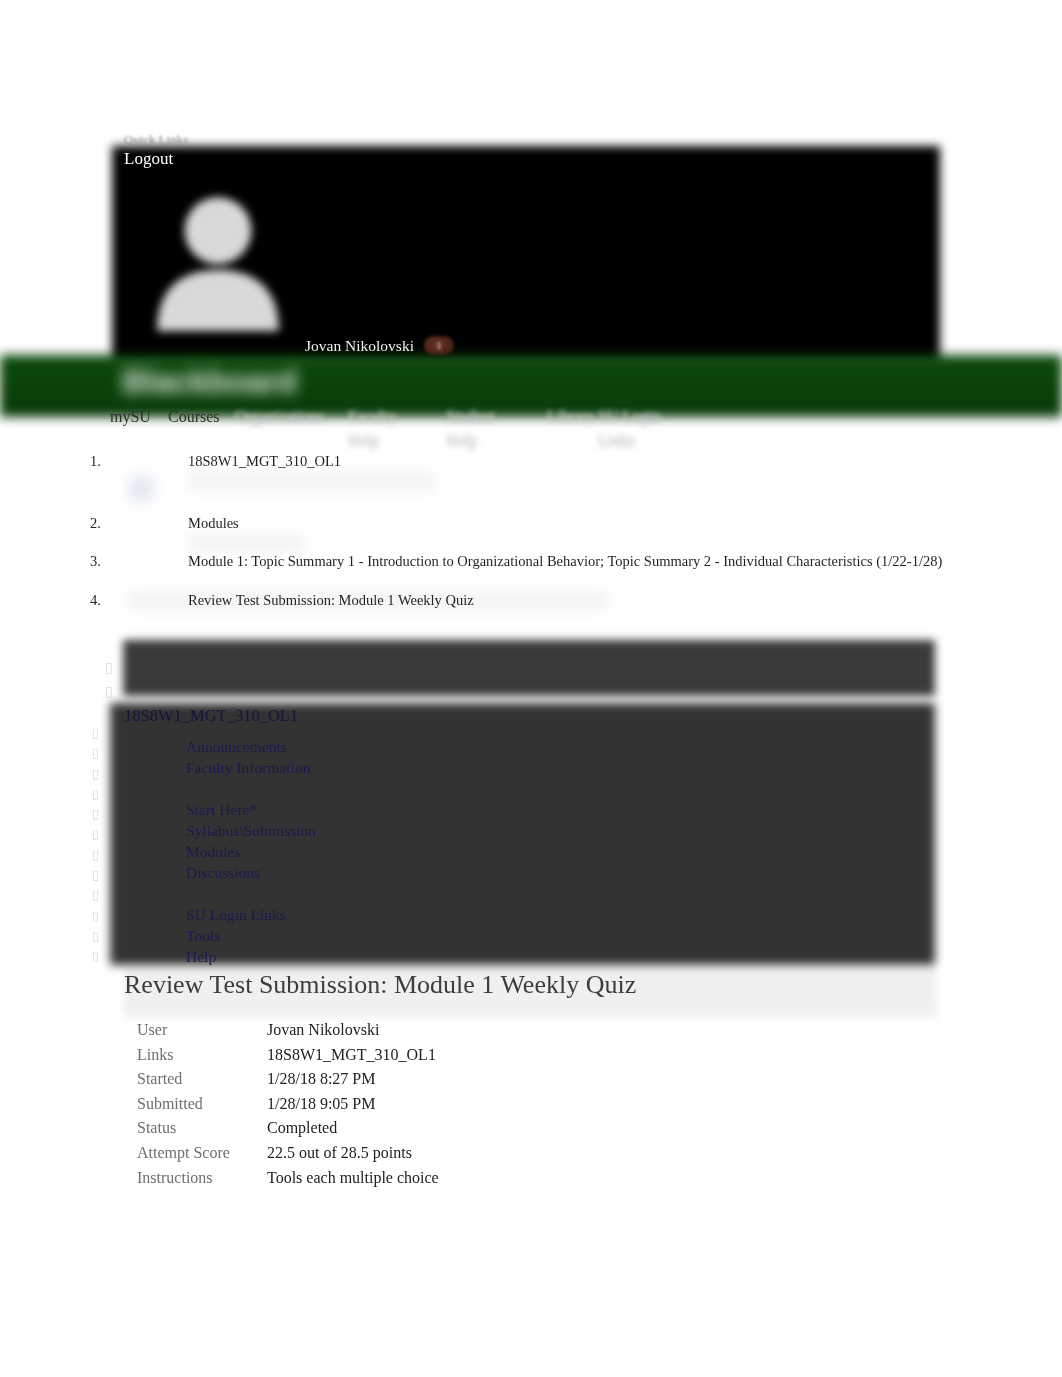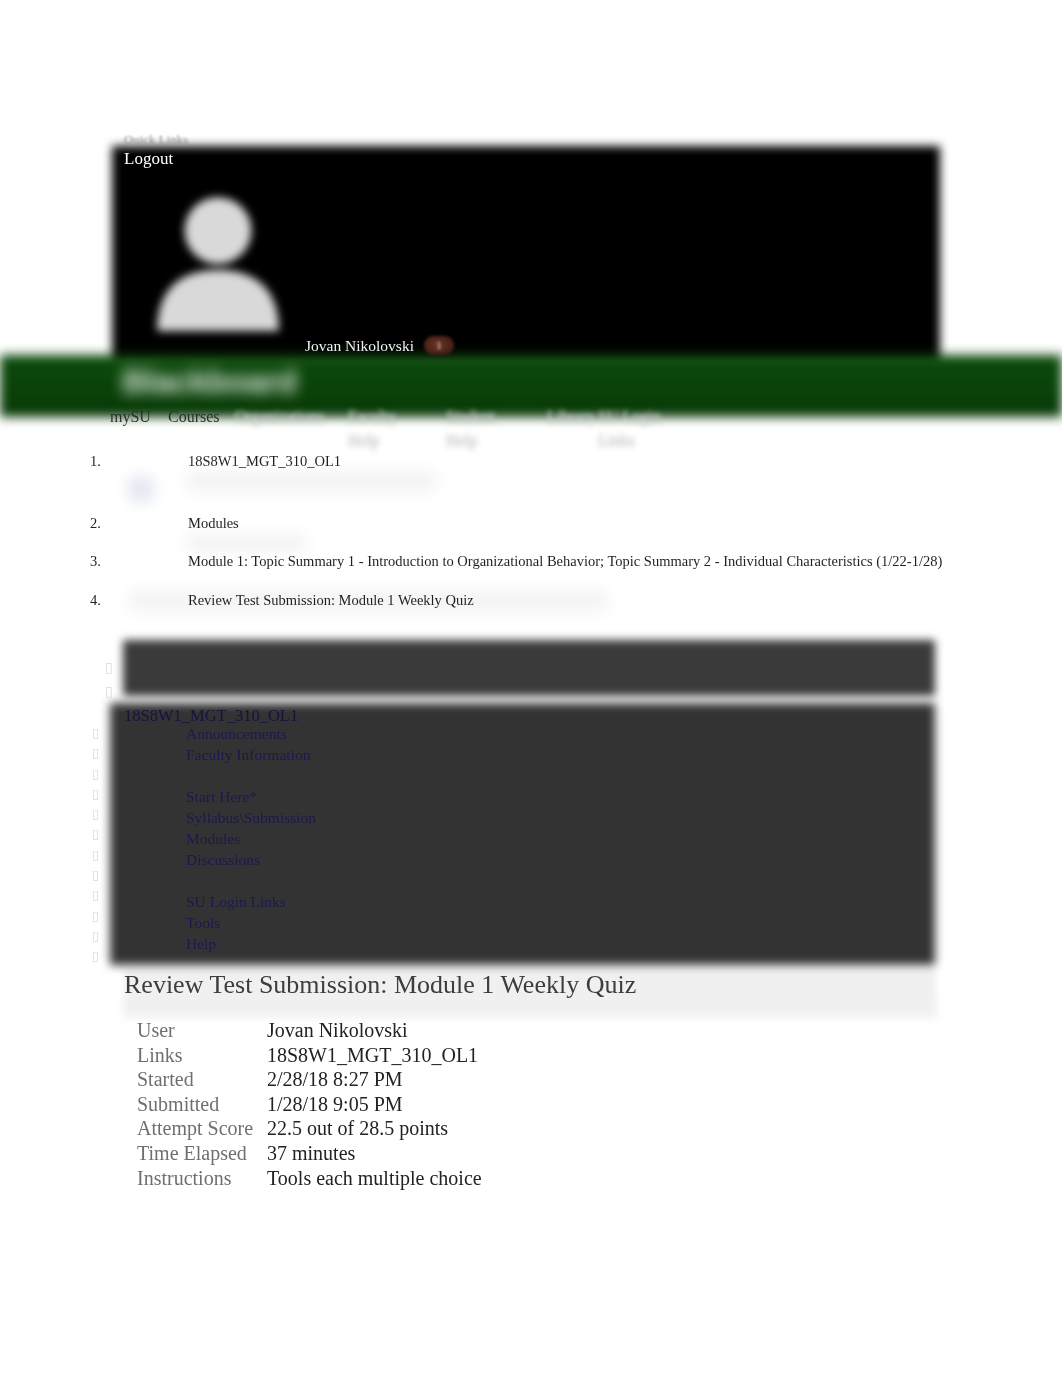--- a/index.html
+++ b/index.html
@@ -263,21 +263,21 @@
     position: absolute;
     left: 137px;
     top: 1018px;
     z-index: 8;
     border-collapse: collapse;
   }
   #details-table td {
     padding: 0;
     height: 24.6px;
     vertical-align: top;
-    font-size: 20px;
+    font-size: 16px;
     line-height: 24.6px;
   }
   #details-table td.detail-label {
     width: 130px;
     color: #6f6f6f;
   }
   #details-table td.detail-value {
     color: #222222;
   }
 
@@ -367,21 +367,21 @@
   <span class="glyph">▯</span>
   <span class="glyph">▯</span>
   <span class="glyph">▯</span>
   <span class="glyph">▯</span>
   <span class="glyph">▯</span>
 </div>
 
 <div id="course-menu-title">18S8W1_MGT_310_OL1</div>
 
 <div id="course-menu-links">
-  <a class="menu-link" href="#" style="text-decoration:none;color:inherit;">Announcements</a>
+  <a class="menu-link" href="#" style="text-decoration:none;color:inherit;margin-top:13px;">Announcements</a>
   <a class="menu-link" href="#" style="text-decoration:none;color:inherit;">Faculty Information</a>
   <span class="menu-link spacer"></span>
   <a class="menu-link" href="#" style="text-decoration:none;color:inherit;">Start Here*</a>
   <a class="menu-link" href="#" style="text-decoration:none;color:inherit;">Syllabus\Submission</a>
   <a class="menu-link" href="#" style="text-decoration:none;color:inherit;">Modules</a>
   <a class="menu-link" href="#" style="text-decoration:none;color:inherit;">Discussions</a>
   <span class="menu-link spacer"></span>
   <a class="menu-link" href="#" style="text-decoration:none;color:inherit;">SU Login Links</a>
   <a class="menu-link" href="#" style="text-decoration:none;color:inherit;">Tools</a>
   <a class="menu-link" href="#" style="text-decoration:none;color:inherit;">Help</a>
@@ -395,32 +395,32 @@
     <tr>
       <td class="detail-label">User</td>
       <td class="detail-value">Jovan Nikolovski</td>
     </tr>
     <tr>
       <td class="detail-label">Links</td>
       <td class="detail-value">18S8W1_MGT_310_OL1</td>
     </tr>
     <tr>
       <td class="detail-label">Started</td>
-      <td class="detail-value">2/28/18 8:27 PM</td>
+      <td class="detail-value">1/28/18 8:27 PM</td>
     </tr>
     <tr>
       <td class="detail-label">Submitted</td>
       <td class="detail-value">1/28/18 9:05 PM</td>
     </tr>
     <tr>
+      <td class="detail-label">Status</td>
+      <td class="detail-value">Completed</td>
+    </tr>
+    <tr>
       <td class="detail-label">Attempt Score</td>
       <td class="detail-value">22.5 out of 28.5 points</td>
     </tr>
     <tr>
-      <td class="detail-label">Time Elapsed</td>
-      <td class="detail-value">37 minutes</td>
-    </tr>
-    <tr>
       <td class="detail-label">Instructions</td>
       <td class="detail-value">Tools each multiple choice</td>
     </tr>
   </tbody>
 </table>
 
 </body></html>

